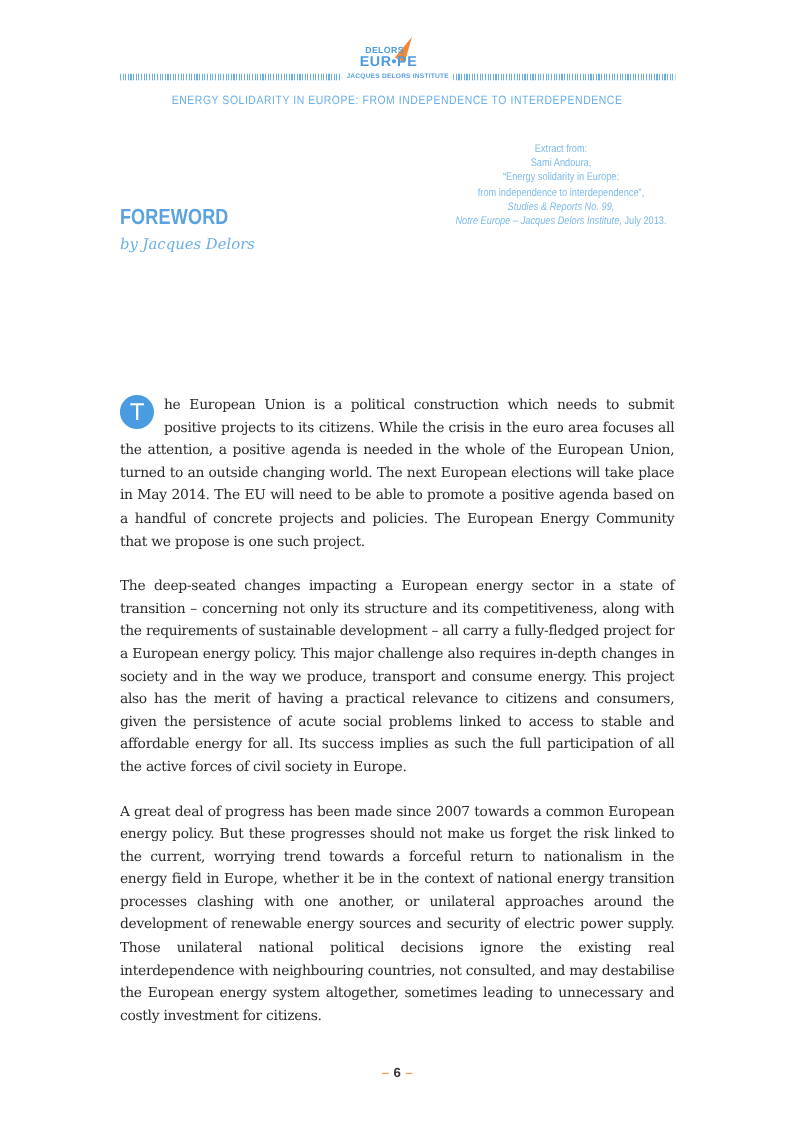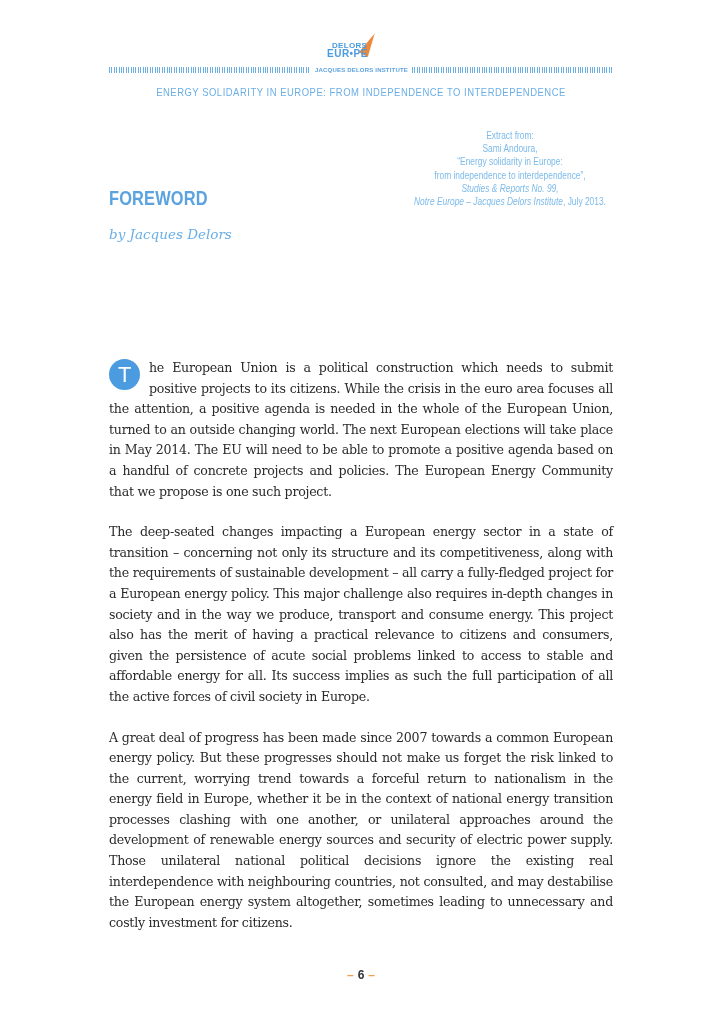--- a/index.html
+++ b/index.html
@@ -9,21 +9,21 @@
     }
     .logo {
       position: absolute; left: 322px; top: 30px; width: 80px; height: 40px;
     }
     .logo .notre {
       position: absolute; left: 10px; top: 11px; font-family: "Liberation Sans", sans-serif;
       font-weight: bold; font-size: 8px; color: #4a9be0; letter-spacing: 0.3px;
     }
     .logo .europe {
       position: absolute; left: 5px; top: 18px; font-family: "Liberation Sans", sans-serif;
-      font-weight: bold; font-size: 10px; color: #4a9be0; letter-spacing: 0.5px;
+      font-weight: bold; font-size: 13px; color: #4a9be0; letter-spacing: 0.5px;
     }
     .logo .flame {
       position: absolute; left: 42px; top: 2px; width: 0; height: 0;
       border-left: 5px solid transparent; border-right: 5px solid transparent;
       border-bottom: 24px solid #f0883a; transform: rotate(28deg);
     }
     .stripe-row {
       position: absolute; left: 109px; top: 66px; width: 505px; height: 8px;
       display: flex; align-items: center;
     }
@@ -48,21 +48,20 @@
     .extract .it { font-style: italic; }
     .foreword {
       position: absolute; left: 109px; top: 187px;
       font-family: "Liberation Sans", sans-serif; font-weight: bold; font-size: 20px;
       color: #5aa2e0; letter-spacing: 0.2px; transform: scaleX(0.82); transform-origin: left top;
     }
     .byline {
       position: absolute; left: 109px; top: 214px;
       font-family: "DejaVu Serif", serif; font-style: italic; font-size: 13.5px;
       color: #6aaee6;
-      margin-top: 12px;
     }
     .body-text {
       position: absolute; left: 109px; top: 358px; width: 504px;
       font-family: "DejaVu Serif", serif; font-size: 12.6px; line-height: 20.6px;
       text-align: justify; hyphens: auto; color: #2a2a2a; letter-spacing: -0.25px;
     }
     .body-text p { margin: 0 0 20px 0; }
     .dropcap {
       float: left; width: 31px; height: 31px; border-radius: 50%;
       background: #4a9be0; color: #ffffff; margin: 1px 9px 0 0;

